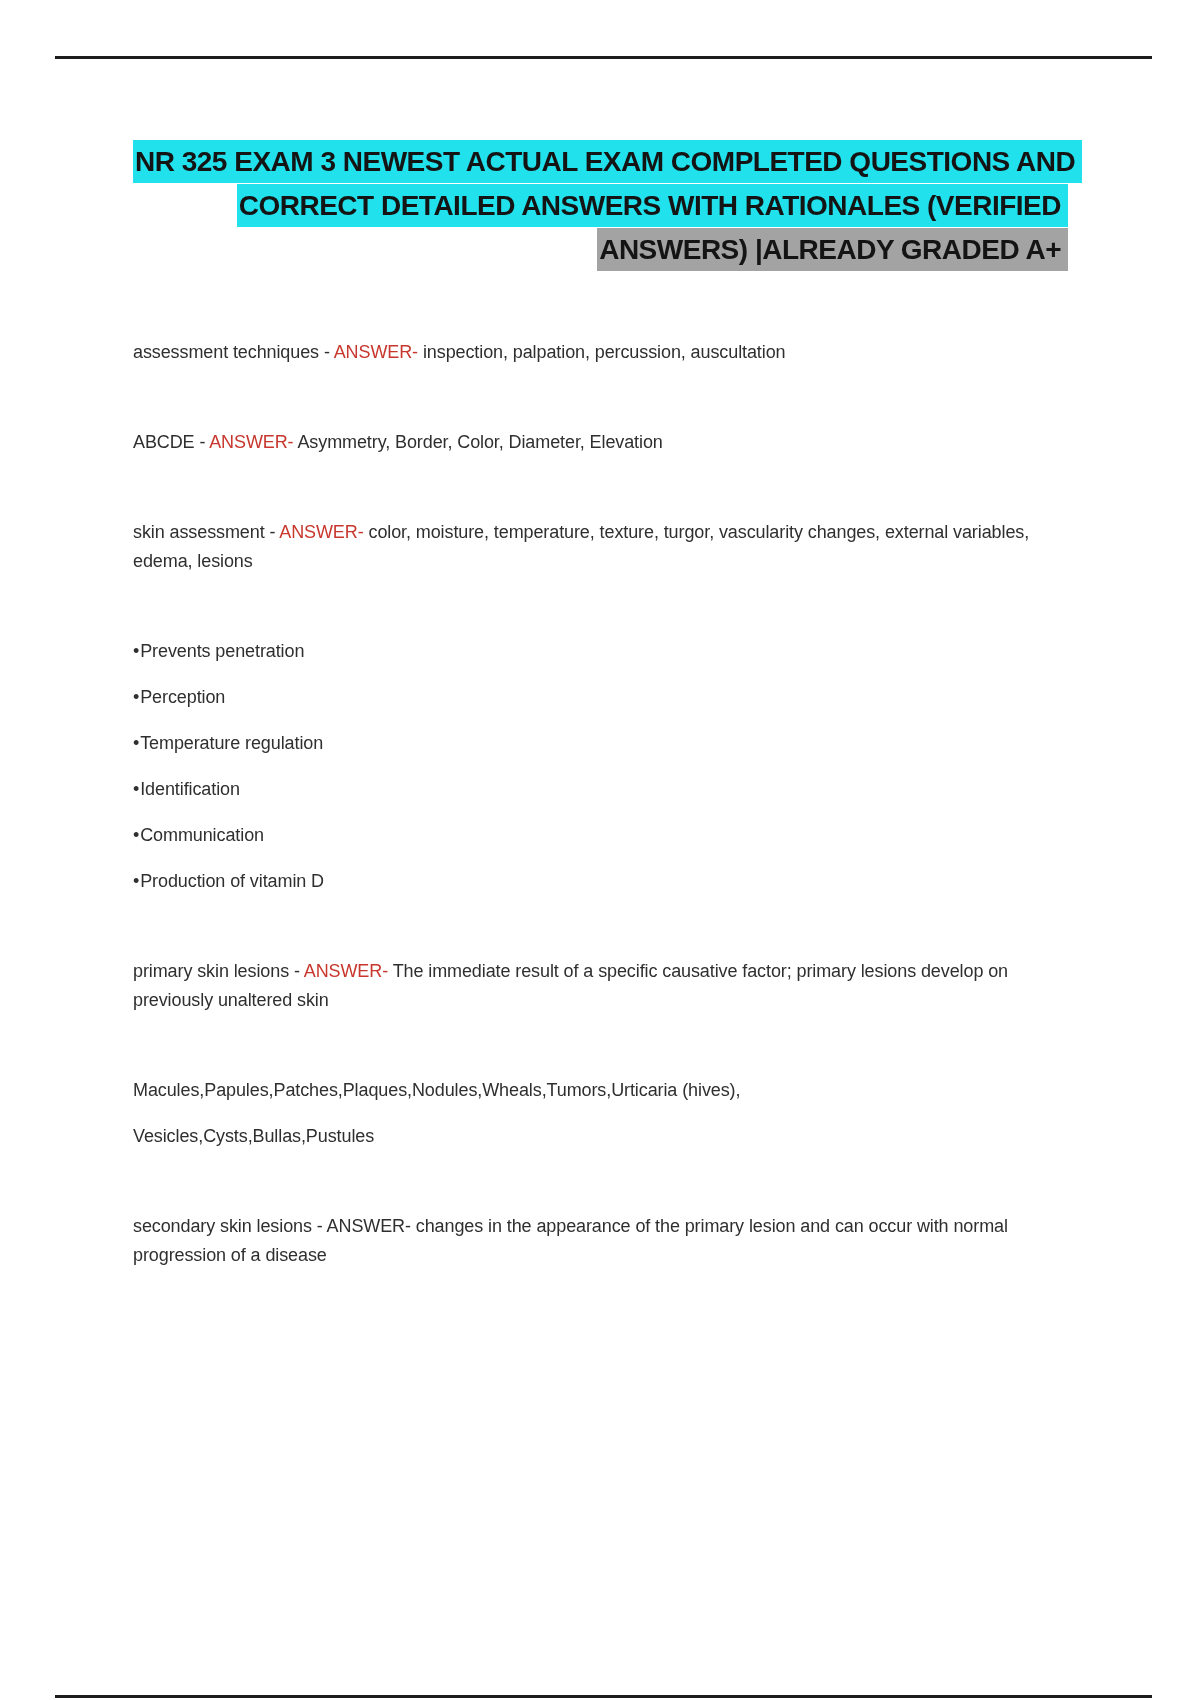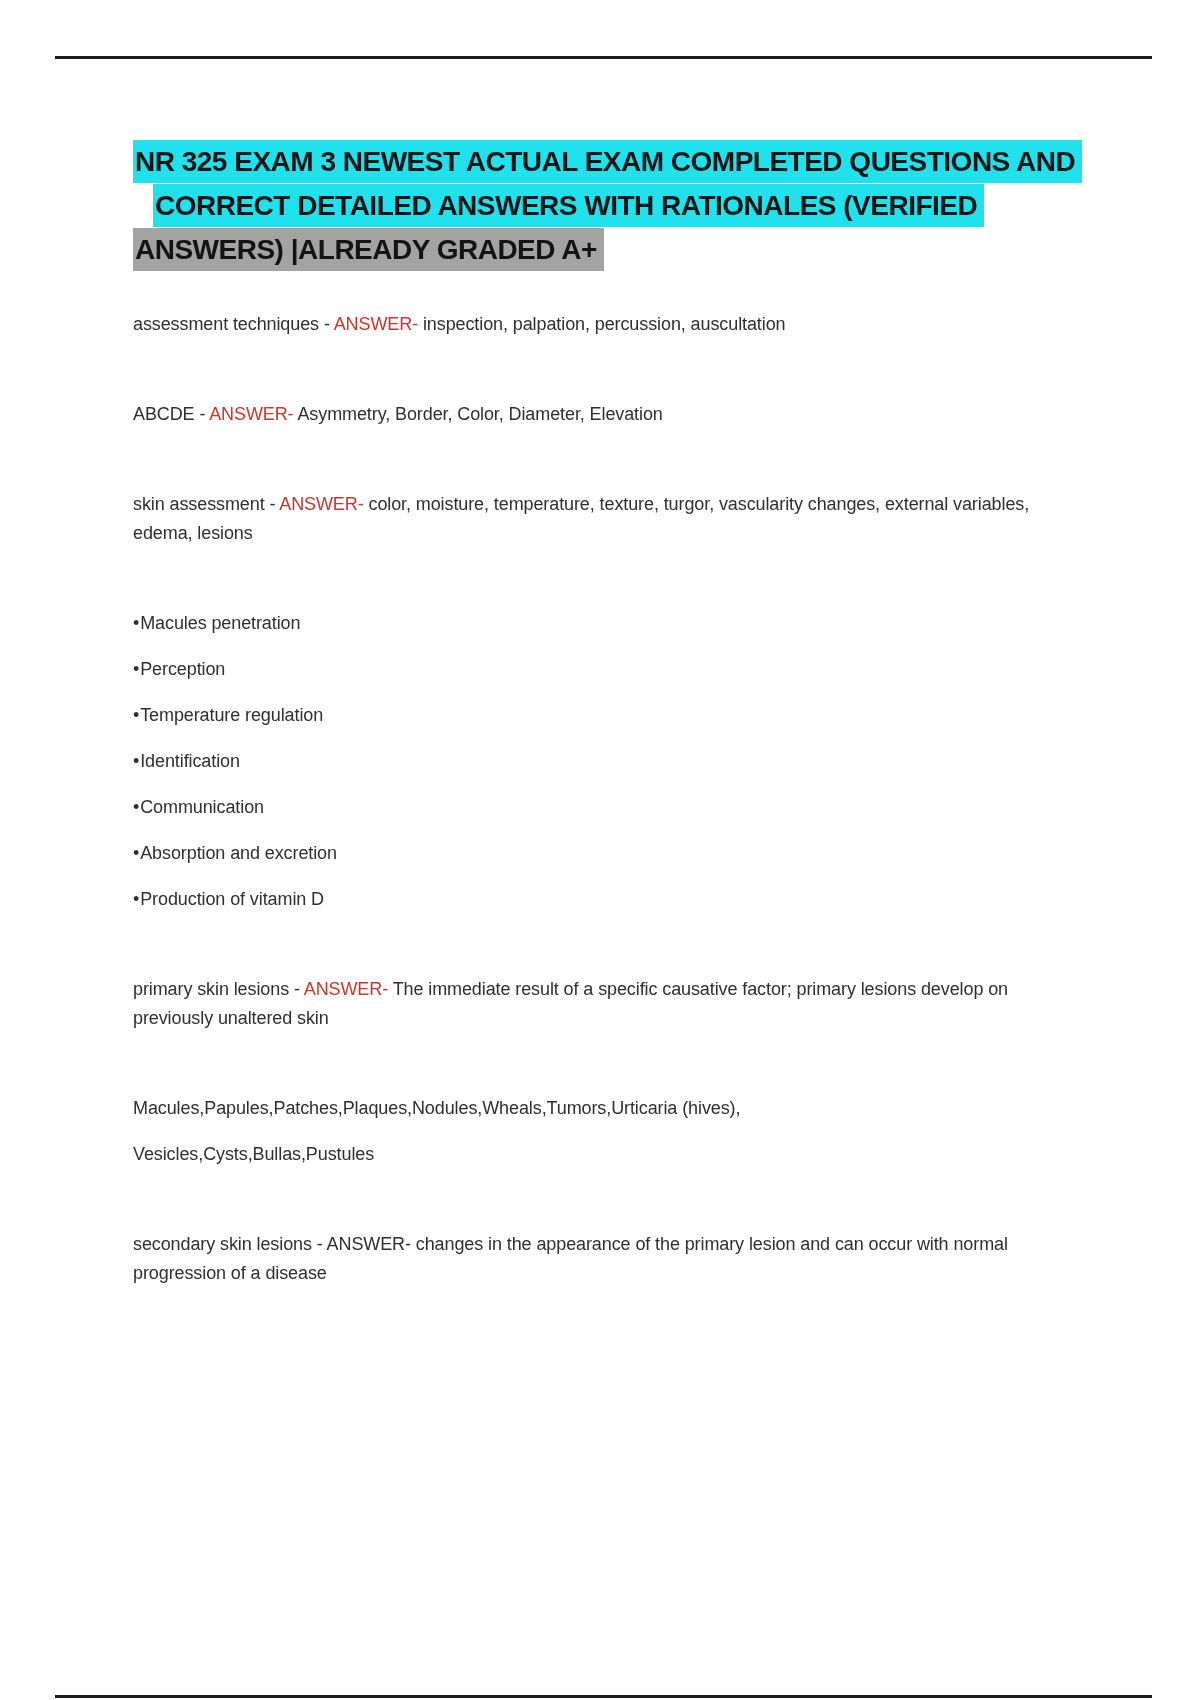--- a/index.html
+++ b/index.html
@@ -24,31 +24,32 @@
     position: absolute;
     left: 133px;
     top: 139px;
     width: 935px;
   }
   .title { margin: 0; padding: 0; }
   .title-line {
     display: block;
     line-height: 43px;
     white-space: nowrap;
+    text-align: right;
   }
   .title-line .hl {
     display: inline-block;
     line-height: 43px;
     padding: 0 7px 0 2px;
     font-size: 28px;
     font-weight: bold;
     letter-spacing: -0.5px;
     color: #141414;
   }
-  .entries { margin-top: 39px; }
+  .entries { margin-top: 67px; }
   .para {
     margin: 0 0 61px 0;
     font-size: 18px;
     line-height: 29px;
     color: #2f2f2f;
     letter-spacing: -0.1px;
   }
   .para.tight { margin-bottom: 17px; }
   .answer-label { color: #2f2f2f; }
   .answer-label.red { font-weight: normal; }
@@ -62,26 +63,25 @@
   <div class="content">
     <h1 class="title">
         <div class="title-line"><span class="hl" style="background: rgb(33, 225, 236); color: rgb(20, 20, 20);">NR 325 EXAM 3 NEWEST ACTUAL EXAM COMPLETED QUESTIONS AND</span></div>
         <div class="title-line"><span class="hl" style="background: rgb(33, 225, 236); color: rgb(20, 20, 20); margin-left: 20px;">CORRECT DETAILED ANSWERS WITH RATIONALES (VERIFIED</span></div>
         <div class="title-line"><span class="hl" style="background: #a3a3a3; color: rgb(20, 20, 20);">ANSWERS) |ALREADY GRADED A+</span></div>
       </h1>
     <div class="entries" id="entries">
         <p class="para"><span>assessment techniques - </span><span class="answer-label red" style="color: rgb(200, 55, 45);">ANSWER-</span><span> inspection, palpation, percussion, auscultation</span></p>
         <p class="para"><span>ABCDE - </span><span class="answer-label red" style="color: rgb(200, 55, 45);">ANSWER-</span><span> Asymmetry, Border, Color, Diameter, Elevation</span></p>
         <p class="para"><span>skin assessment - </span><span class="answer-label red" style="color: rgb(200, 55, 45);">ANSWER-</span><span> color, moisture, temperature, texture, turgor, vascularity changes, external variables, edema, lesions</span></p>
-        <p class="para tight"><span class="bullet-dot">•</span><span>Macules penetration</span></p>
+        <p class="para tight"><span class="bullet-dot">•</span><span>Prevents penetration</span></p>
         <p class="para tight"><span class="bullet-dot">•</span><span>Perception</span></p>
         <p class="para tight"><span class="bullet-dot">•</span><span>Temperature regulation</span></p>
         <p class="para tight"><span class="bullet-dot">•</span><span>Identification</span></p>
         <p class="para tight"><span class="bullet-dot">•</span><span>Communication</span></p>
-        <p class="para tight"><span class="bullet-dot">•</span><span>Absorption and excretion</span></p>
         <p class="para"><span class="bullet-dot">•</span><span>Production of vitamin D</span></p>
         <p class="para"><span>primary skin lesions - </span><span class="answer-label red" style="color: rgb(200, 55, 45);">ANSWER-</span><span> The immediate result of a specific causative factor; primary lesions develop on previously unaltered skin</span></p>
         <p class="para tight"><span>Macules,Papules,Patches,Plaques,Nodules,Wheals,Tumors,Urticaria (hives),</span></p>
         <p class="para"><span>Vesicles,Cysts,Bullas,Pustules</span></p>
         <p class="para"><span>secondary skin lesions - </span><span class="answer-label">ANSWER-</span><span> changes in the appearance of the primary lesion and can occur with normal progression of a disease</span></p>
       </div>
   </div>
   <div class="rule bottom"></div>
 </div>
 

